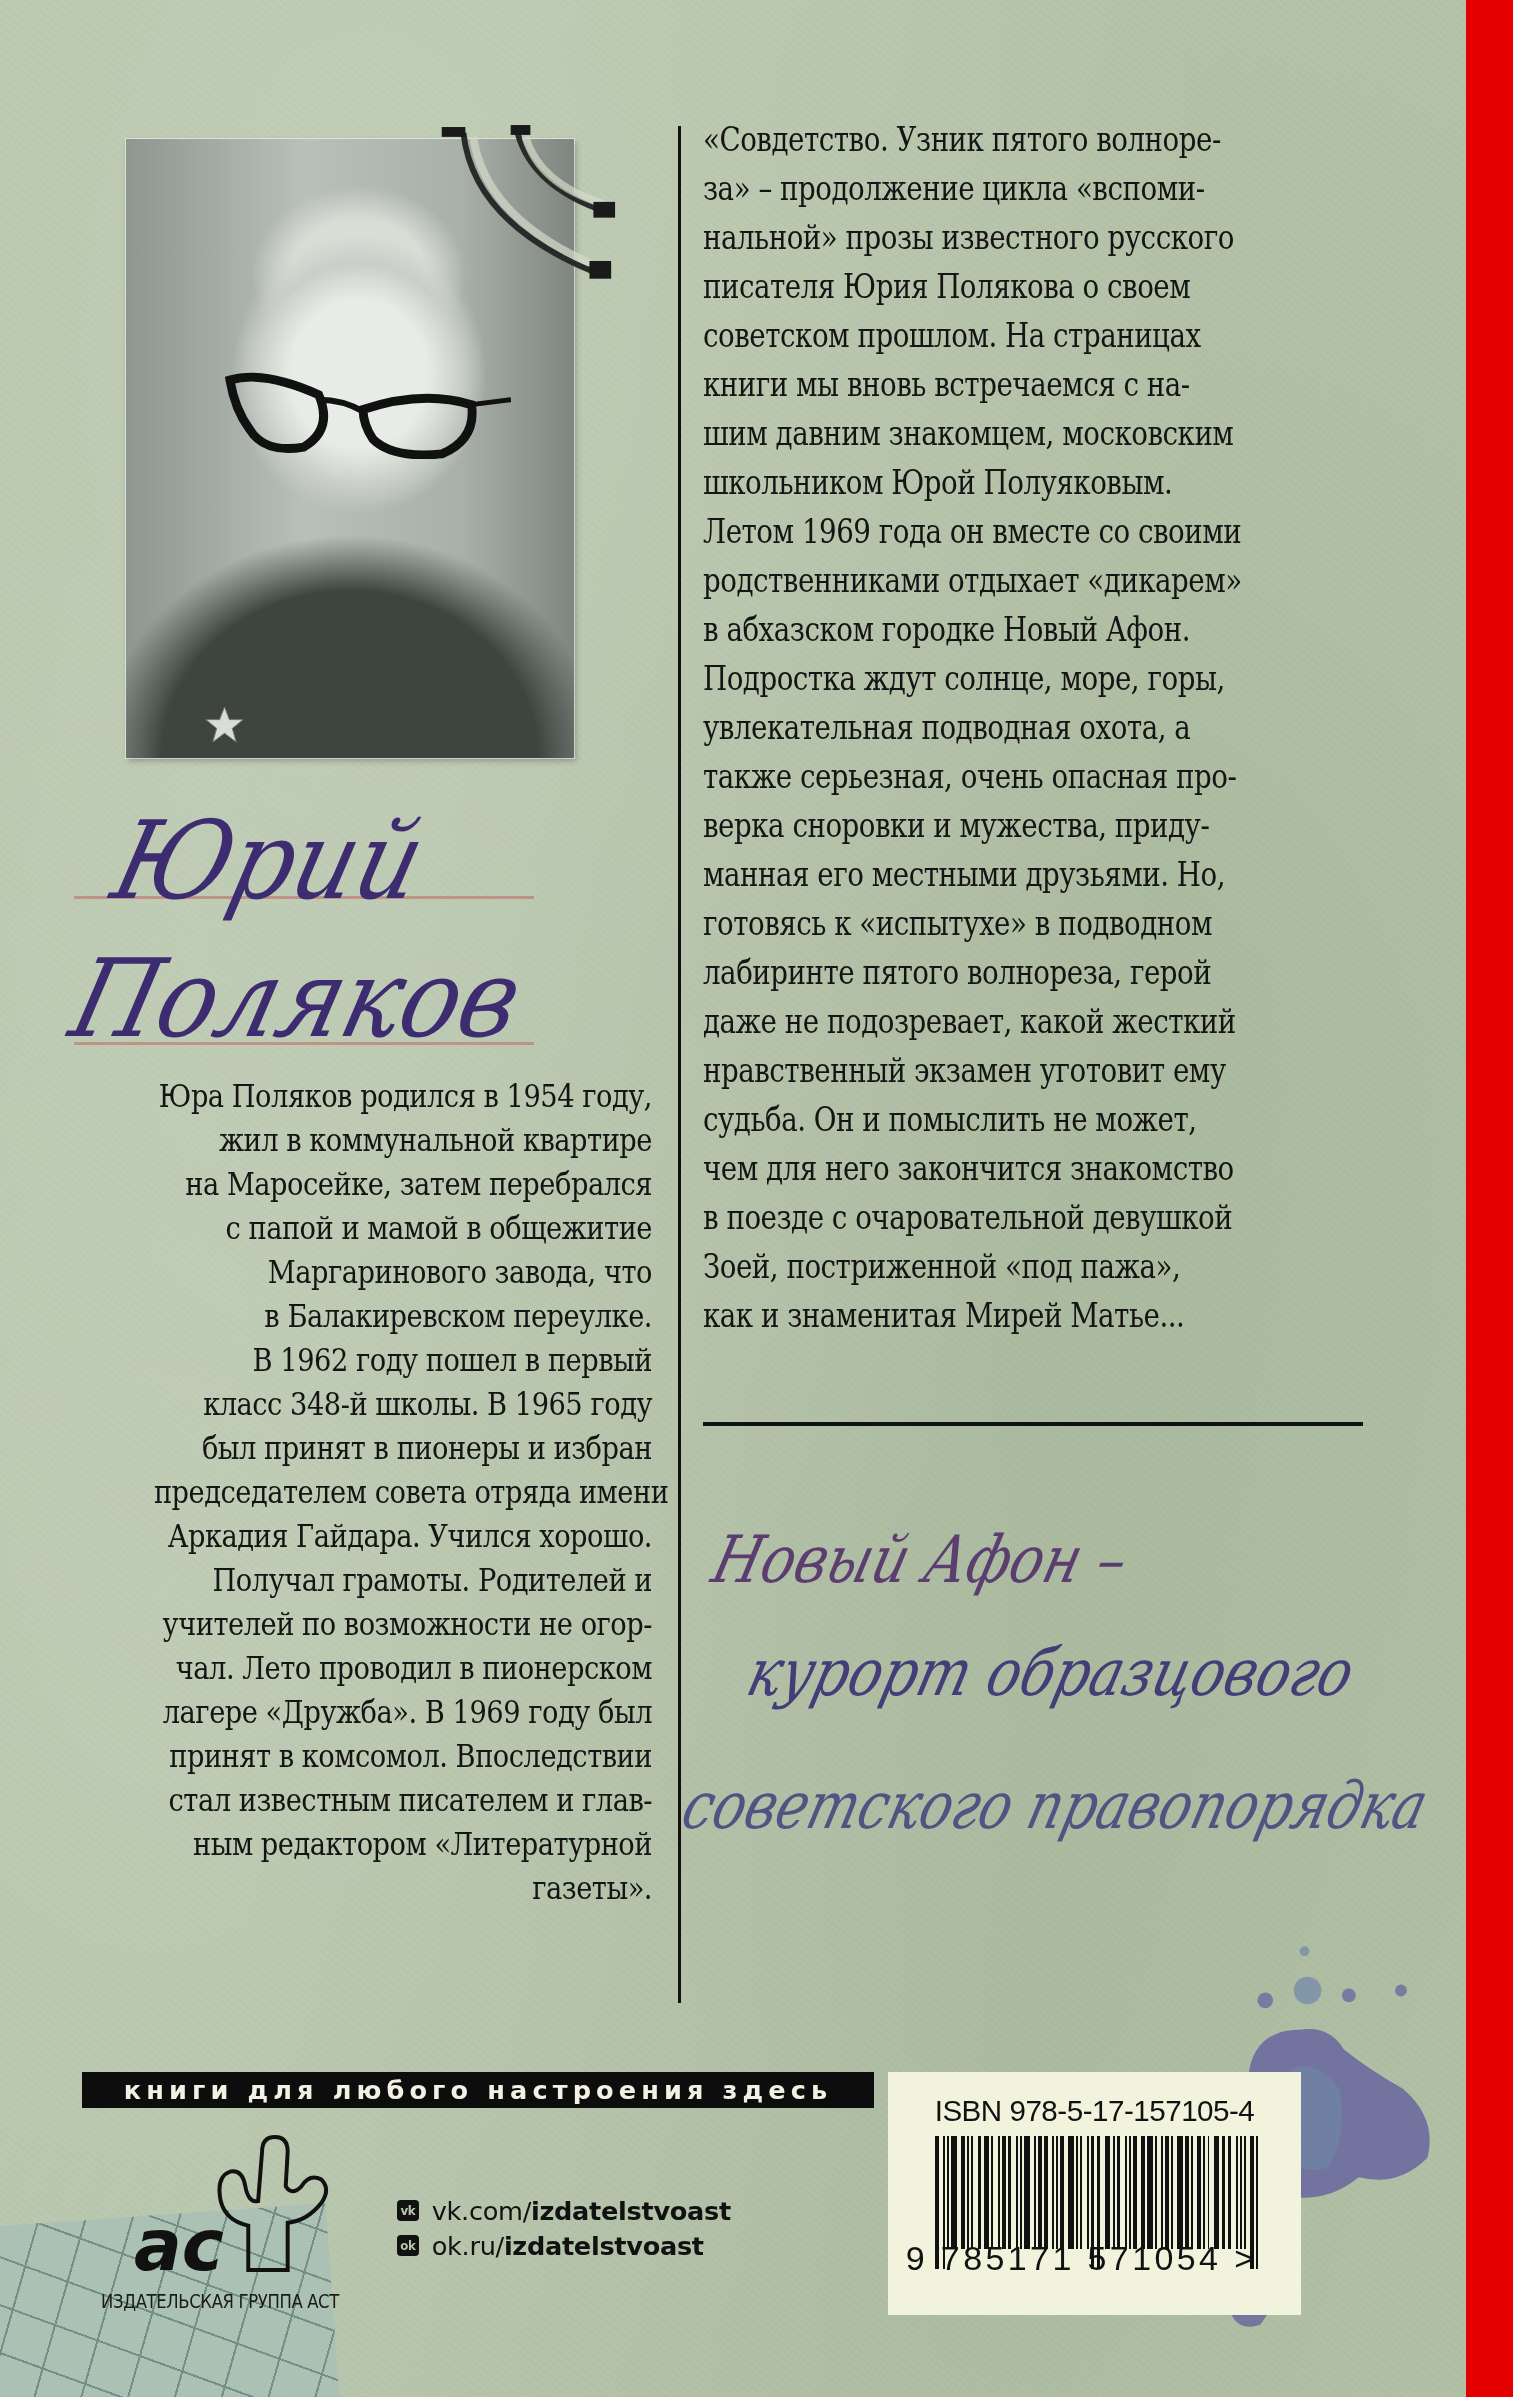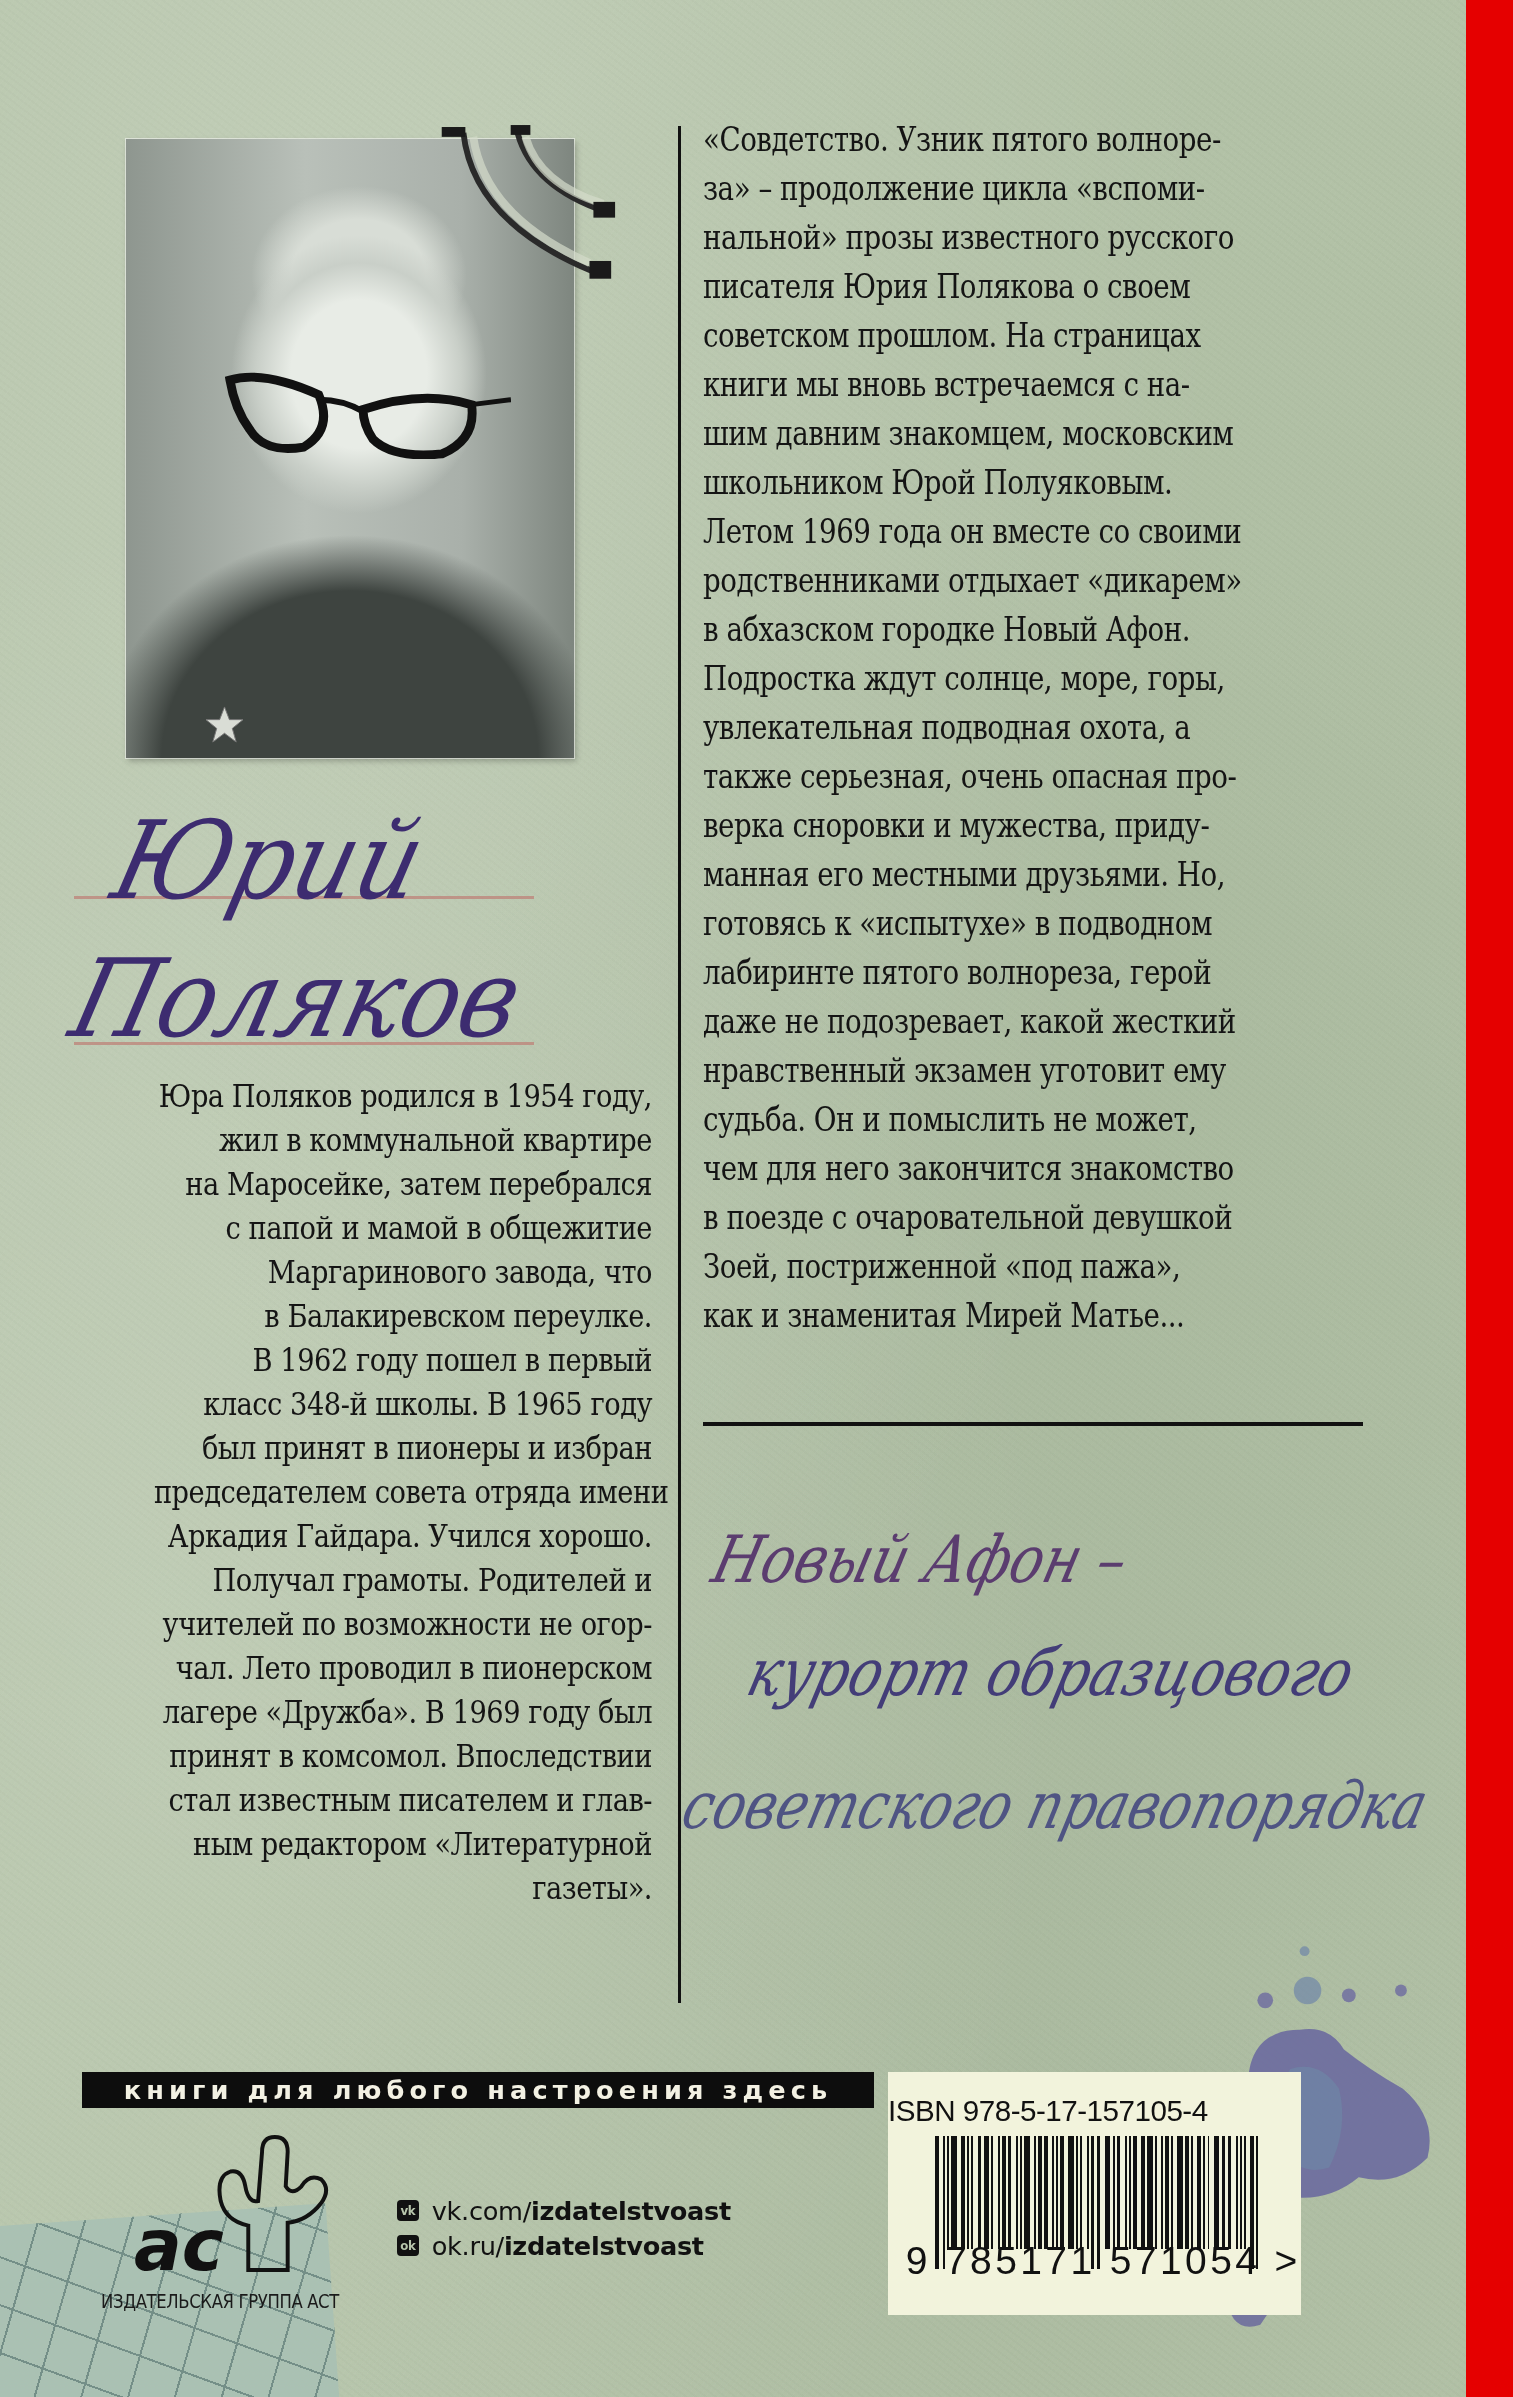--- a/index.html
+++ b/index.html
@@ -116,28 +116,28 @@
       margin-right: 13px;
     }
     
     .ink { position: absolute; left: 1221px; top: 1931px; width: 236px; height: 414px; }
     
     .barcode-box {
       position: absolute; left: 888px; top: 2072px; width: 413px; height: 243px;
       background: #f2f3dc;
     }
     .isbn-text {
-      position: absolute; left: 0; width: 100%; top: 21.7px; 
+      position: absolute; left: 0; width: 100%; top: 21.7px; text-align: center;
       font-family: "Liberation Sans", sans-serif; font-size: 29.6px; color: #111; letter-spacing: -0.5px;
     }
     .bars { position: absolute; left: 47px; top: 64px; width: 325px; height: 113px; display: flex; align-items: flex-start; }
     .bars span { display: inline-block; background: #111; height: 100%; }
     .barcode-digits {
       position: absolute; left: 17.7px; top: 167px; width: 384px; font-family: "Liberation Sans", sans-serif;
-      font-size: 39px; color: #111; white-space: nowrap; letter-spacing: 3.4px;
+      font-size: 34px; color: #111; white-space: nowrap; letter-spacing: 3.4px;
     }
   </style>
 </head>
 <body>
 
 <div class="paper"></div>
 <div class="spine"></div>
 
 <div class="photo">
   <svg class="glasses" viewBox="0 0 290 90">

